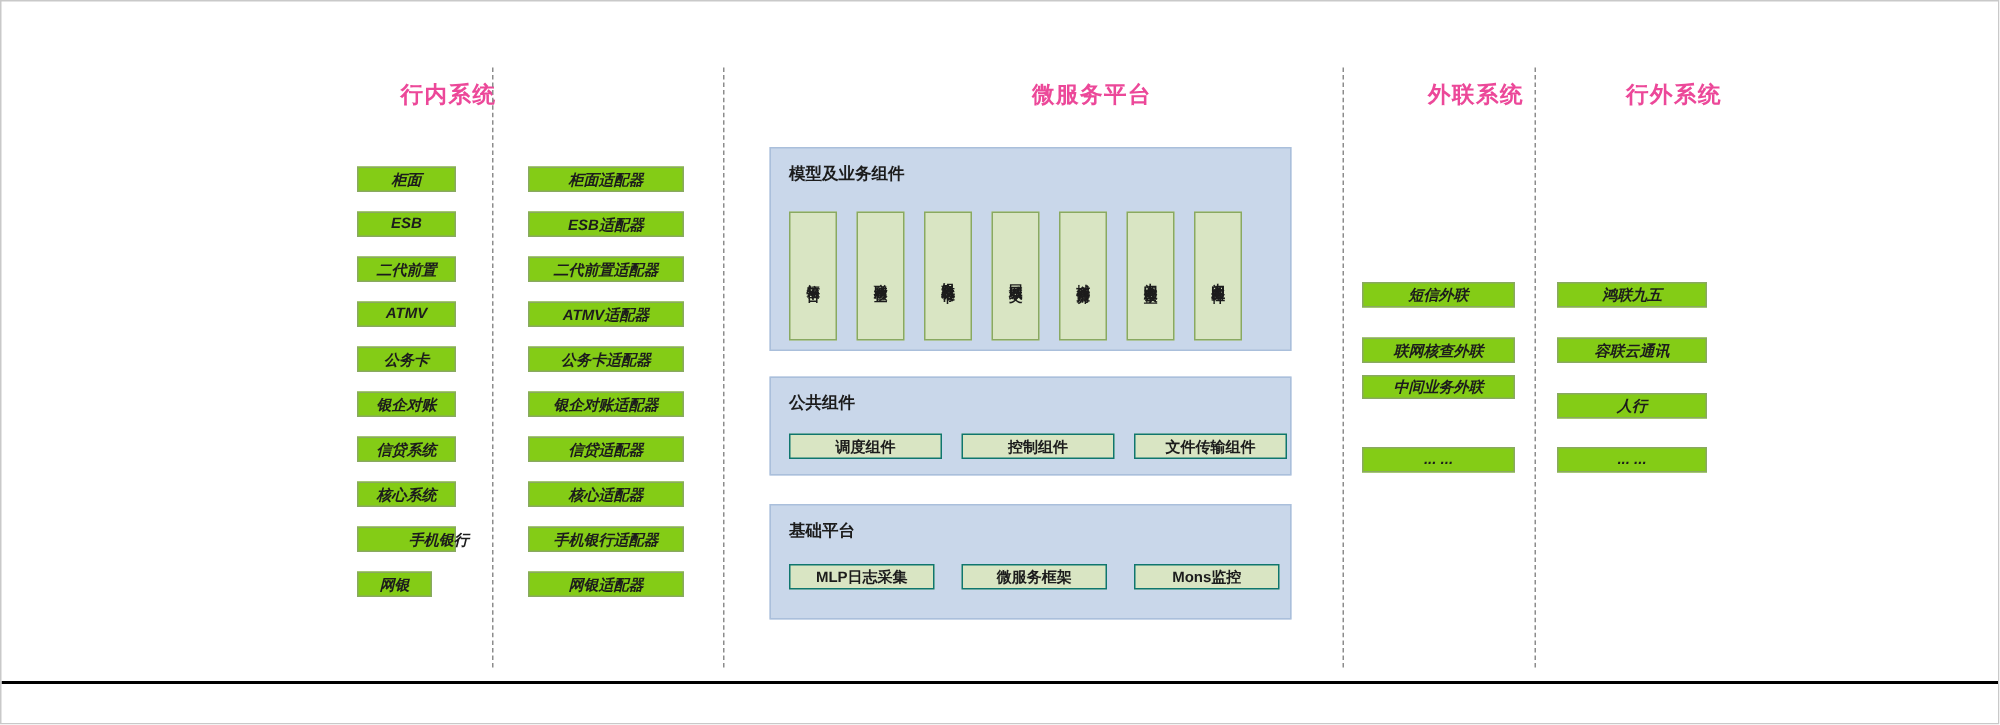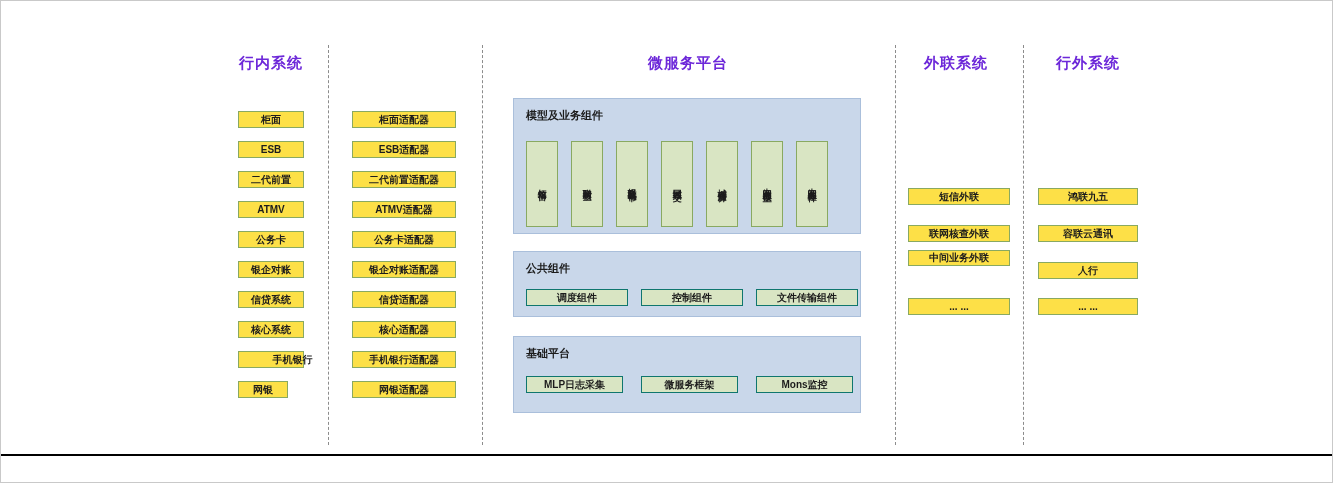--- a/index.html
+++ b/index.html
@@ -10,43 +10,44 @@
     height: 483px;
     background: #ffffff;
     border: 1px solid #c9c9c9;
     font-family: "Liberation Sans", "DejaVu Sans", sans-serif;
     overflow: hidden;
   }
   .col-header {
     position: absolute;
     font-size: 15px;
     font-weight: bold;
-    color: #6d28d9;
-    text-align: center;
+    color: #ec4899;
+    text-align: right;
     letter-spacing: 1px;
     white-space: nowrap;
   }
   .sep {
     position: absolute;
     width: 0;
     border-left: 1px dashed #8c8c8c;
     top: 44px;
     height: 400px;
   }
   .gbox {
     position: absolute;
-    background: #fde047;
+    background: #84cc16;
     border: 1px solid #89a961;
     display: flex;
     align-items: center;
     justify-content: center;
     font-size: 10px;
     font-weight: bold;
     color: #1c1c1c;
     white-space: nowrap;
+    font-style: italic;
   }
   .panel {
     position: absolute;
     left: 512px;
     width: 348px;
     background: #c9d7ea;
     border: 1px solid #aabfdb;
   }
   .panel-label {
     position: absolute;

